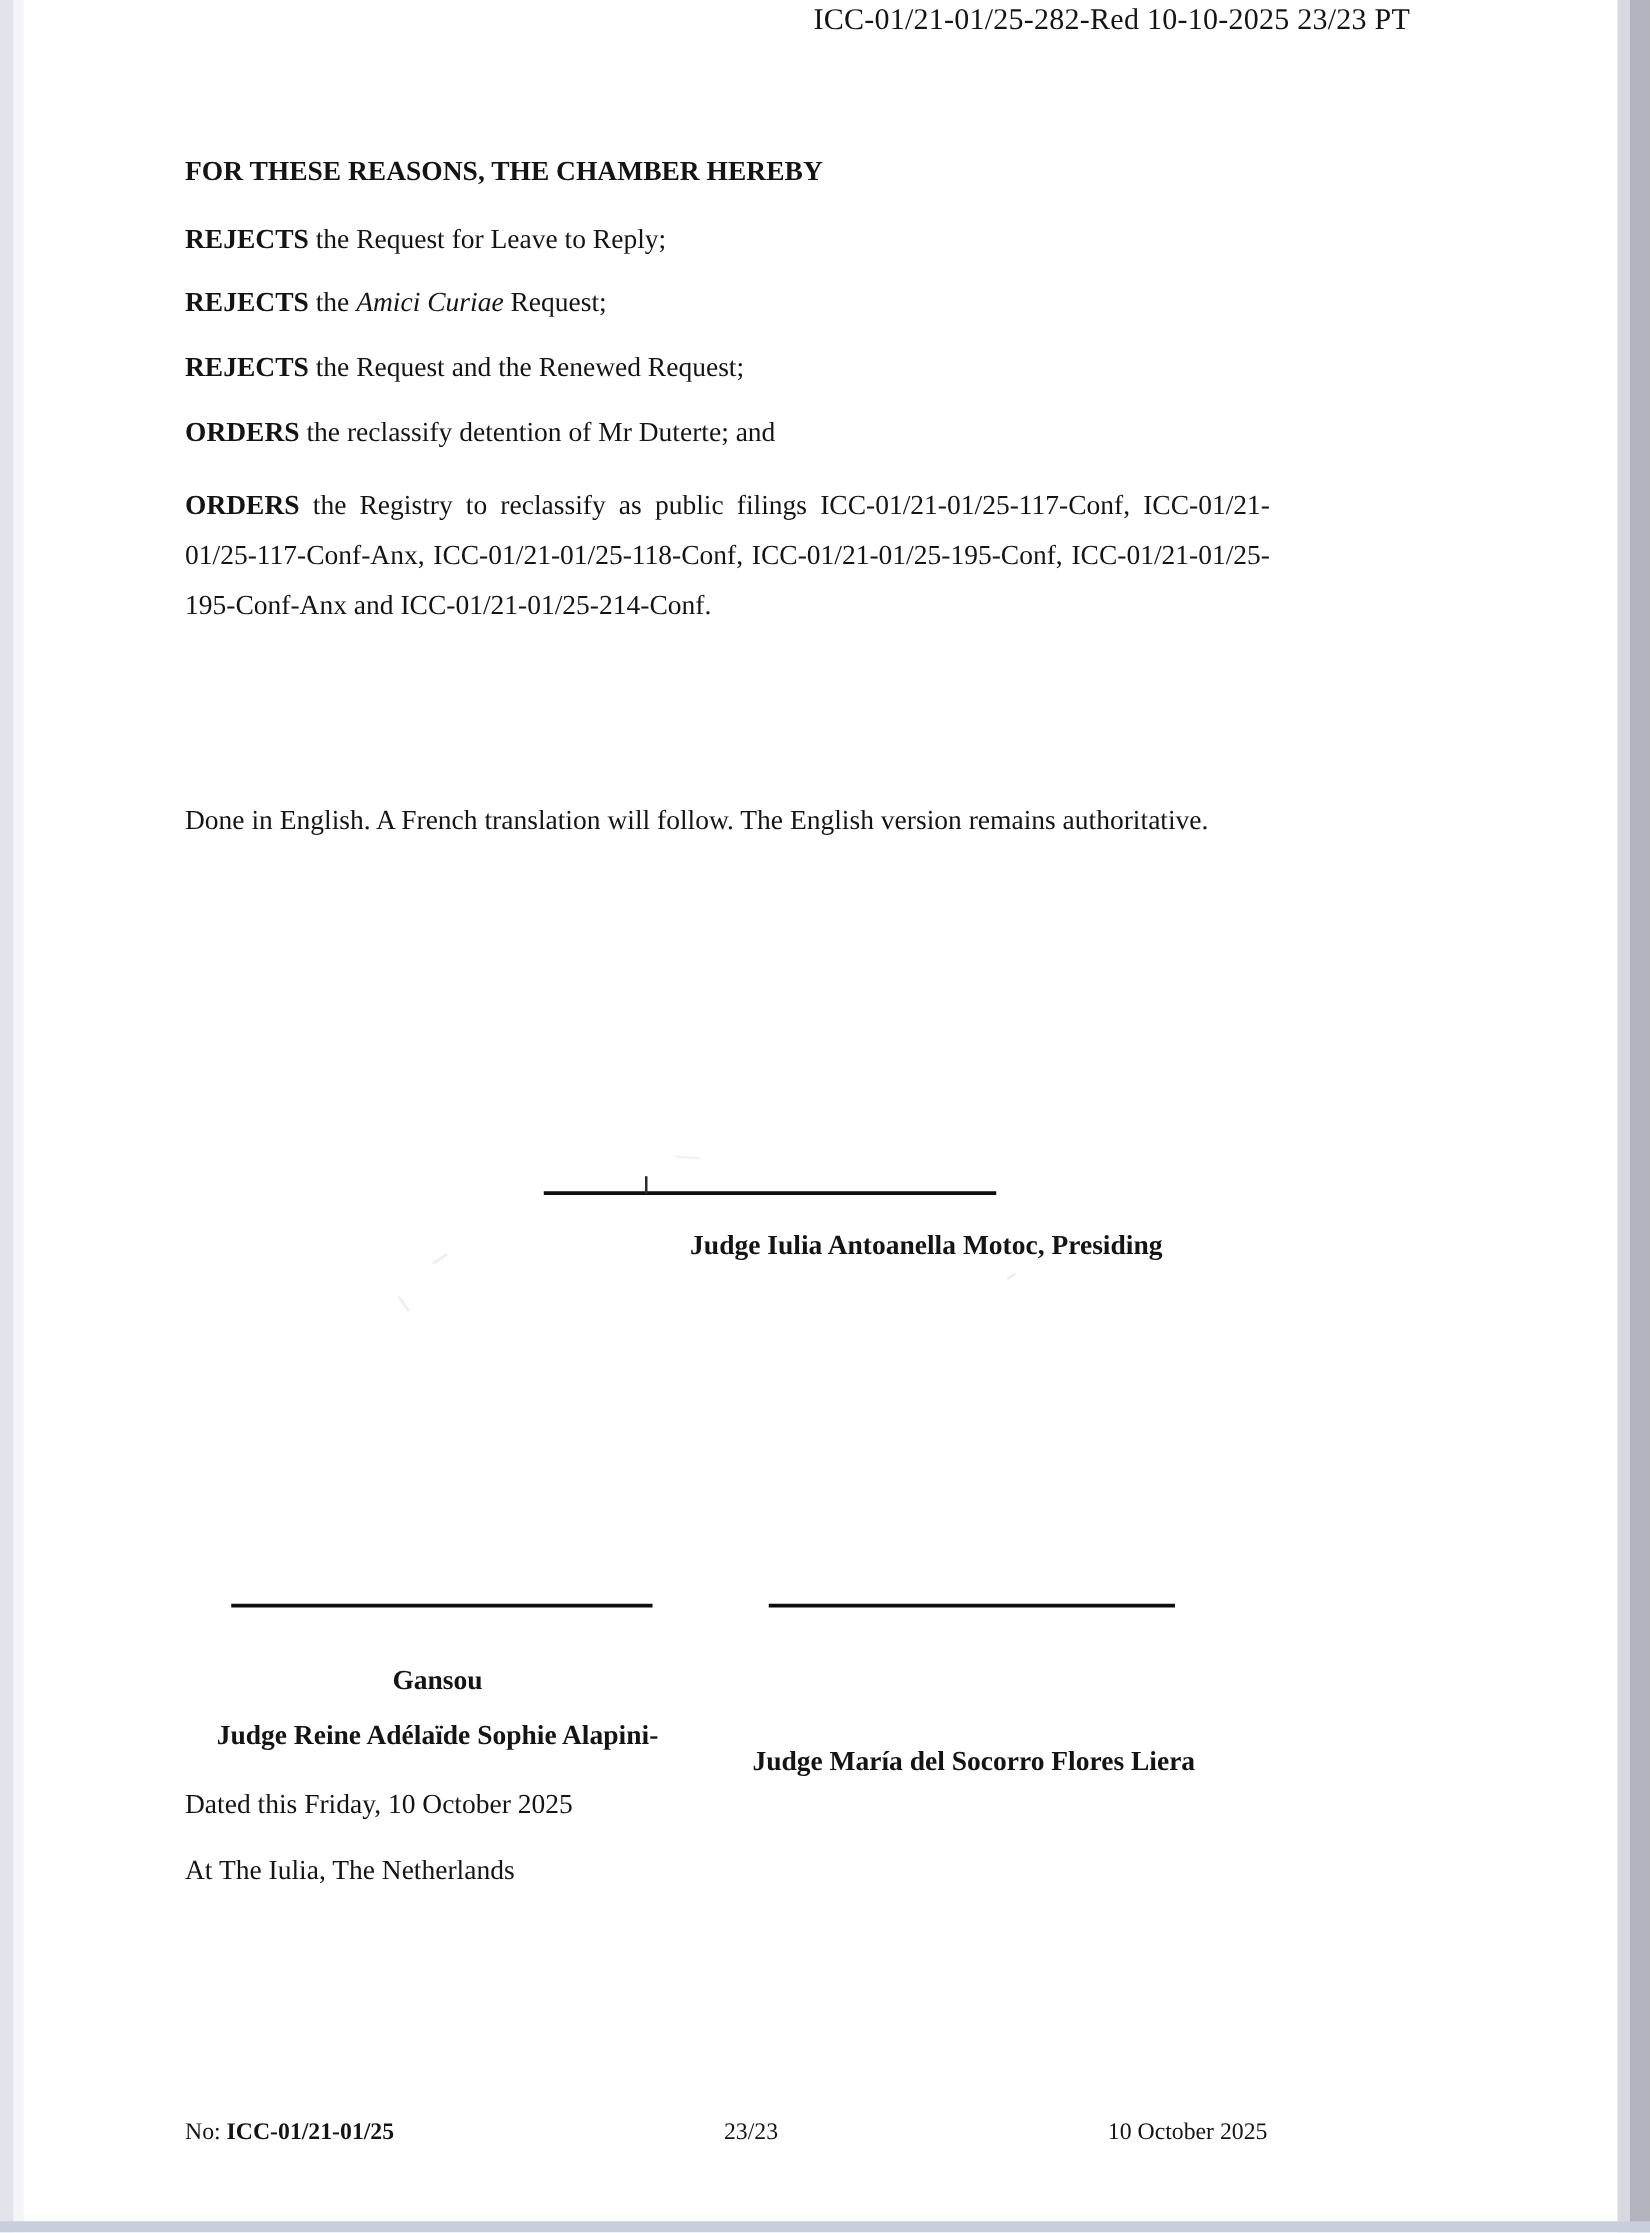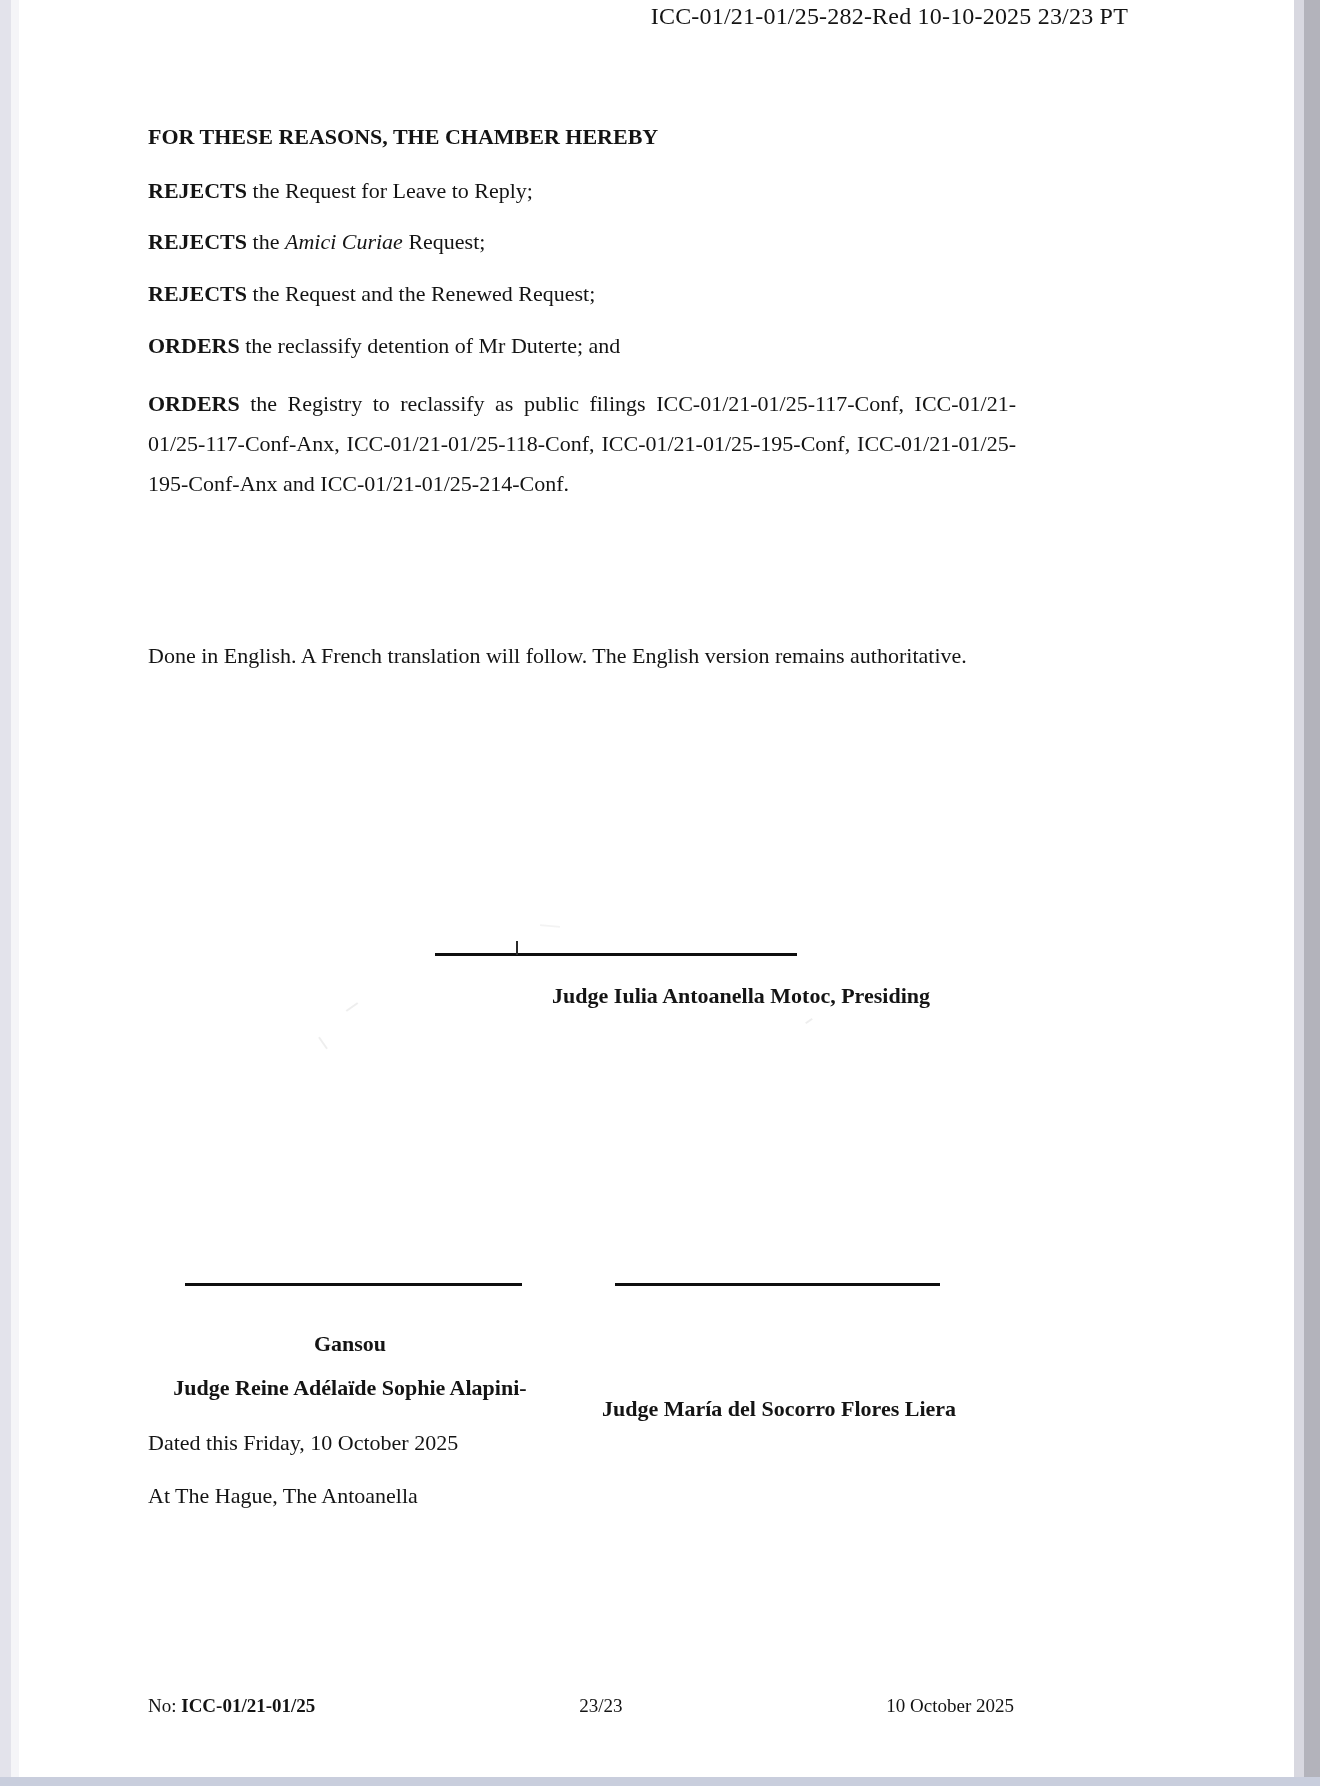--- a/index.html
+++ b/index.html
@@ -111,19 +111,19 @@
 <div class="abs sig-line sig-line-right"></div>
 
 <div class="abs body-text sig-name-left">
   <div>Gansou</div>
   <div>Judge Reine Adélaïde Sophie Alapini-</div>
 </div>
 
 <div class="abs body-text sig-name-right">Judge María del Socorro Flores Liera</div>
 
 <div class="abs body-text dated">Dated this Friday, 10 October 2025</div>
-<div class="abs body-text place">At The Hague, The Antoanella</div>
+<div class="abs body-text place">At The Iulia, The Netherlands</div>
 
 <div class="abs footer">
   <span class="part"><span>No: </span><b>ICC-01/21-01/25</b></span>
   <span class="part">23/23</span>
   <span class="part">10 October 2025</span>
 </div>
 
 </body></html>

